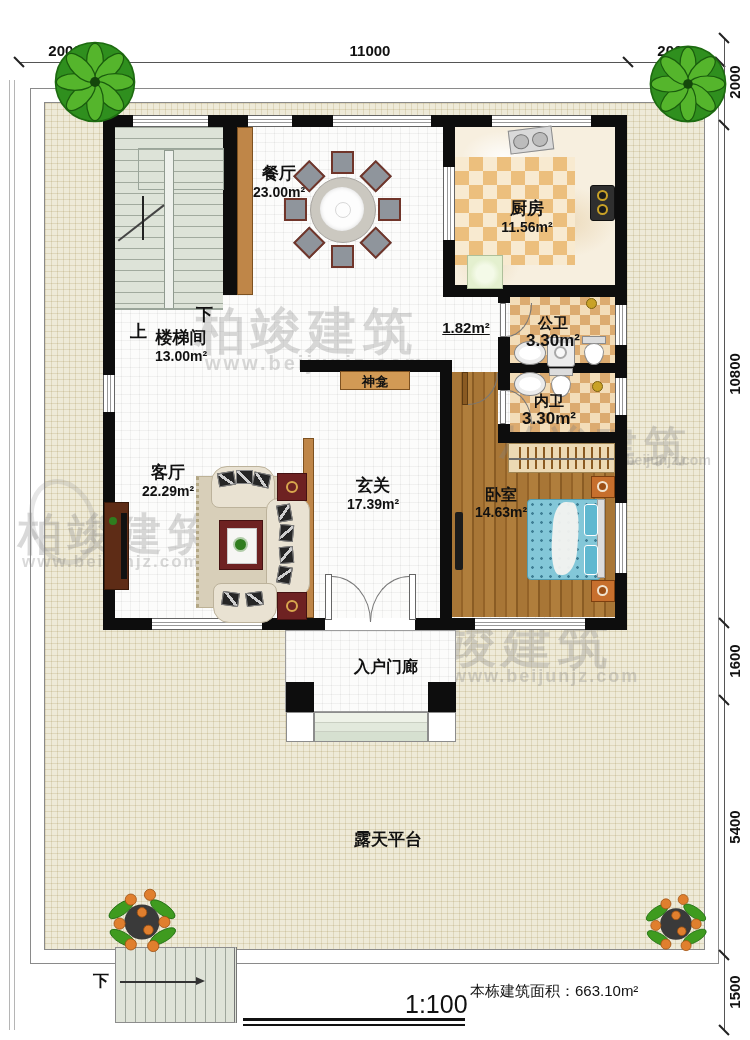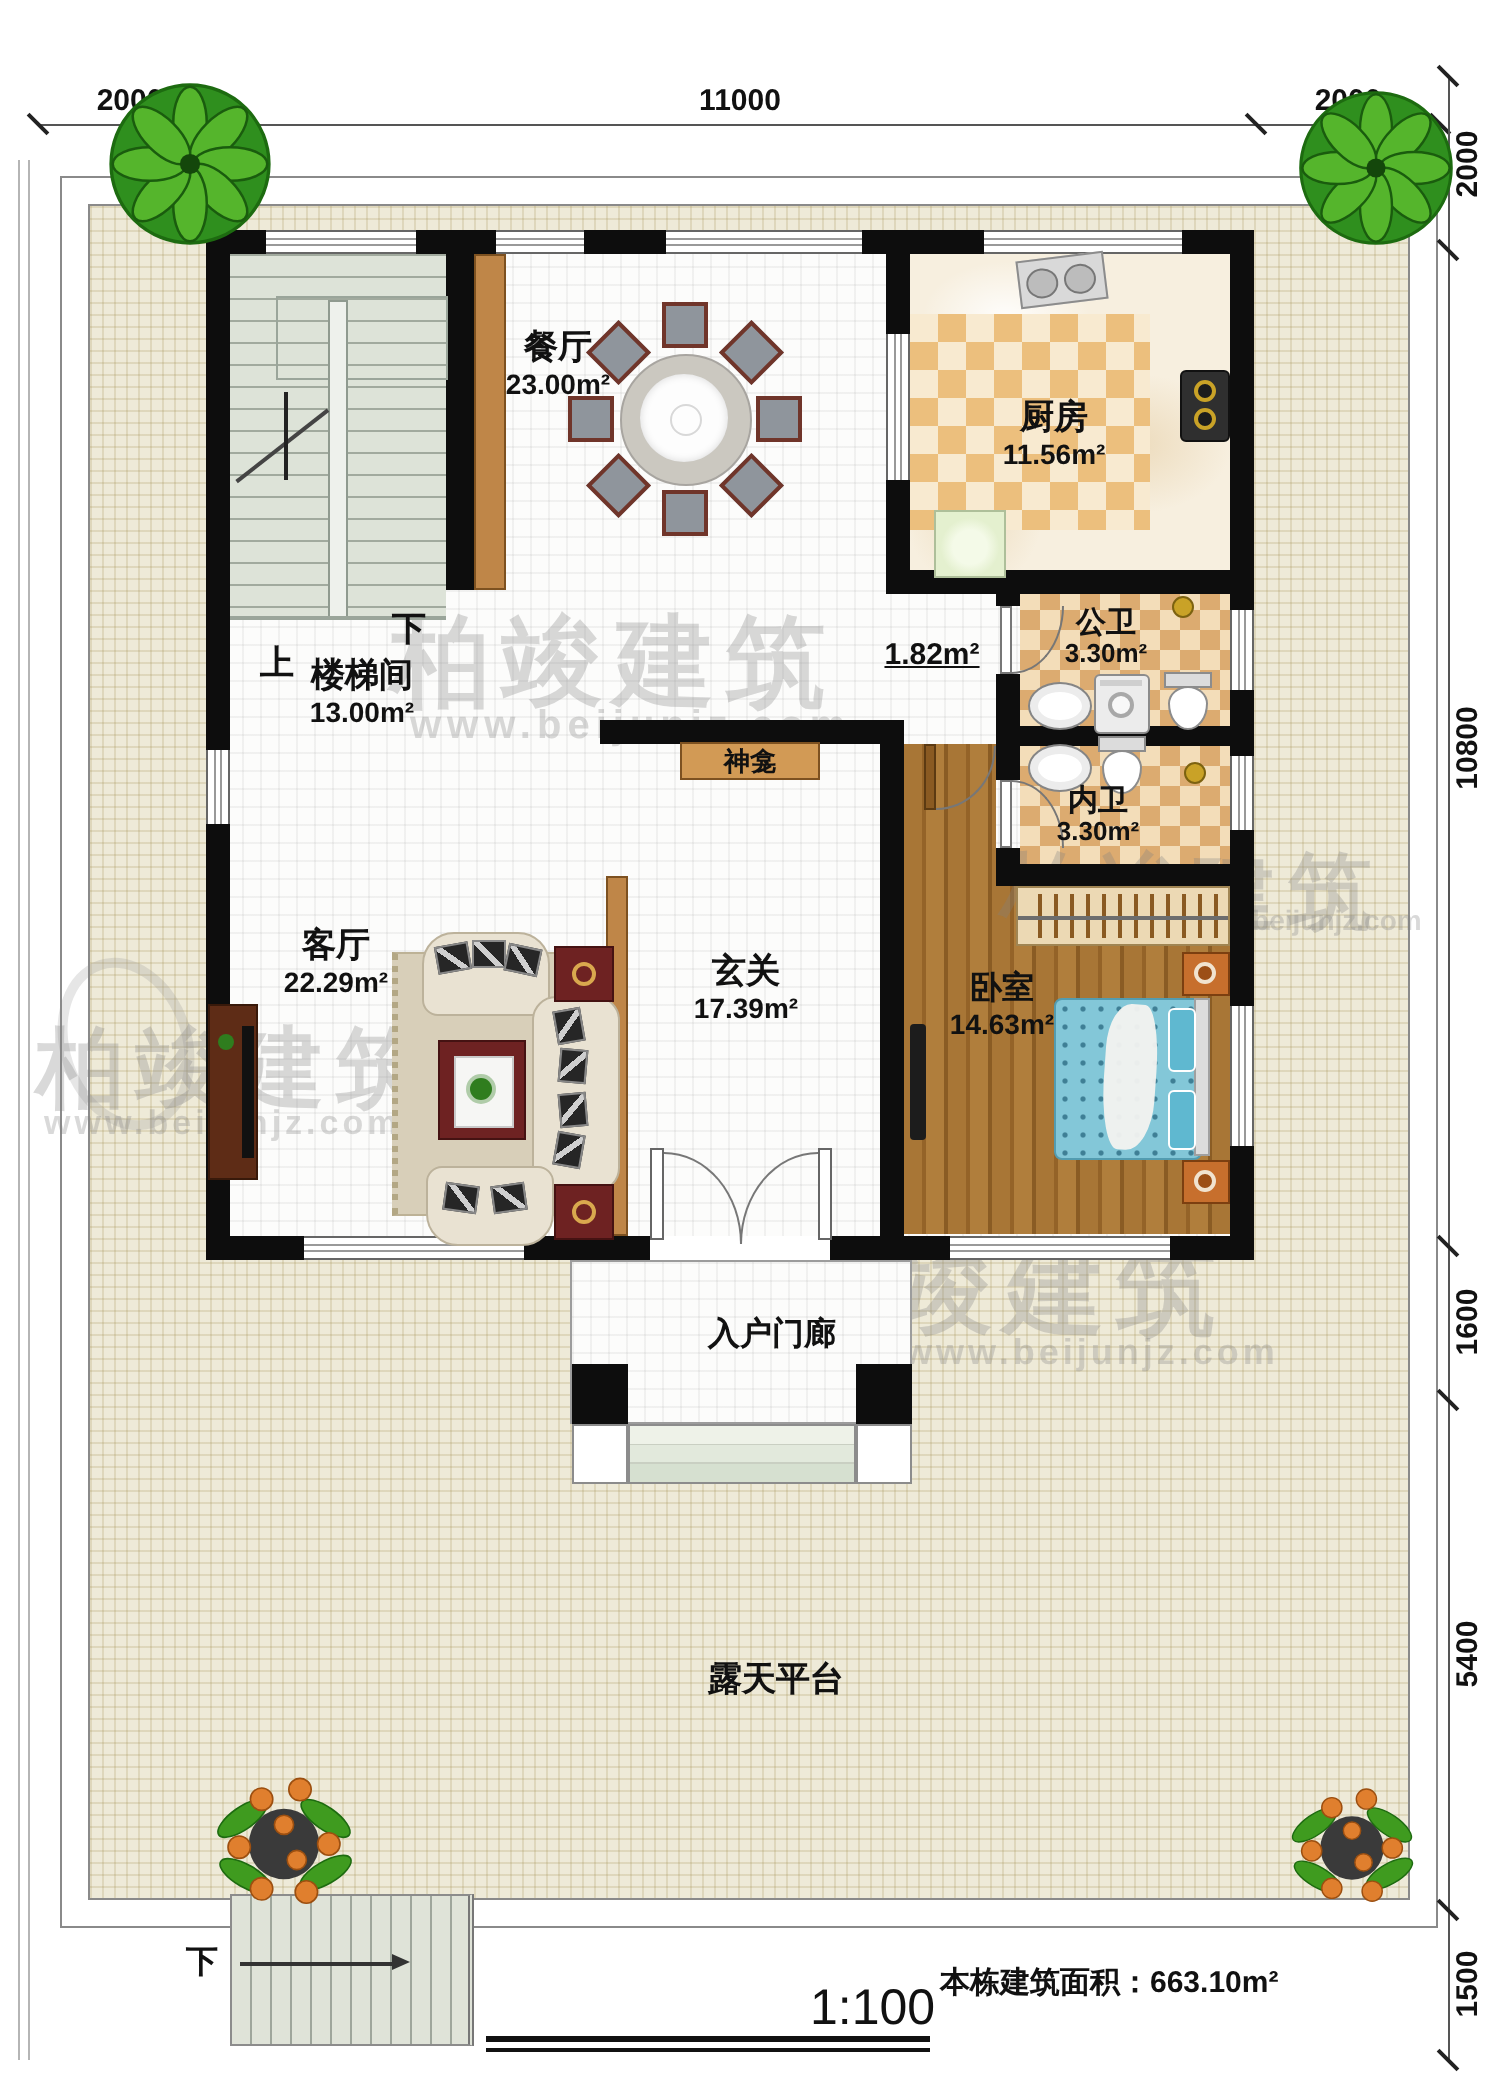--- a/index.html
+++ b/index.html
@@ -25,21 +25,21 @@
   .checker-k{background:conic-gradient(#ecbf7d 0 25%,#f8ead0 0 50%,#ecbf7d 0 75%,#f8ead0 0) 0 0/28px 28px;}
   .checker-b{background:conic-gradient(#dcab70 0 25%,#f3ddb9 0 50%,#dcab70 0 75%,#f3ddb9 0) 0 0/20px 20px;}
   .wood{background:repeating-linear-gradient(90deg,#a87636 0 9px,#946328 9px 11px,#b07e3c 11px 20px,#8a5c24 20px 22px);}
   .wall{background:#0d0d0d;}
   .wstrip{background:#bf8648;border:1px solid #7d5120;box-sizing:border-box;}
   .win-h{background:linear-gradient(#666 0 1px,#fff 1px 4px,#999 4px 5px,#fff 5px 7px,#999 7px 8px,#fff 8px 11px,#666 11px 12px);}
   .win-v{background:linear-gradient(90deg,#666 0 1px,#fff 1px 4px,#999 4px 5px,#fff 5px 7px,#999 7px 8px,#fff 8px 11px,#666 11px 12px);}
   .rlabel{transform:translateX(-50%);text-align:center;line-height:1.15;white-space:nowrap;}
   .rname{font-size:17px;font-weight:bold;}
   .rarea{font-size:14px;font-weight:bold;}
-  .sm .rname{font-size:15px;} .sm .rarea{font-size:13px;}
+  .sm .rname{font-size:15px;} .sm .rarea{font-size:17px;}
   .dim{font-size:15px;font-weight:bold;color:#111;white-space:nowrap;}
   .tick{width:14px;height:2px;background:#222;transform:rotate(45deg);}
   .arc{border:1.2px solid #777;box-sizing:border-box;}
   .chair{position:absolute;left:50%;top:50%;width:19px;height:19px;margin:-11.5px 0 0 -11.5px;
          background:#8f959c;border:2px solid #70352a;box-sizing:content-box;}
   .cushion{position:absolute;width:15px;height:12px;background:#262626;border:1px solid #888;
     background-image:linear-gradient(45deg,transparent 40%,#cfcfcf 40% 55%,transparent 55%);}
   .darkred{background:#6e2222;border:1px solid #451212;box-sizing:border-box;}
   .wm{color:rgba(130,130,130,.30);font-weight:bold;white-space:nowrap;letter-spacing:6px;}
   .wmu{color:rgba(130,130,130,.30);font-weight:bold;white-space:nowrap;}
@@ -327,21 +327,21 @@
   <div class="abs rlabel" style="left:527px;top:199px;">
     <div class="rname">厨房</div>
       <div class="rarea">11.56m²</div>
   </div>
   <div class="abs rlabel" style="left:181px;top:328px;">
     <div class="rname">楼梯间</div>
       <div class="rarea">13.00m²</div>
   </div>
   <div class="abs lbl" style="left:130px;top:320px;font-size:17px;">上</div>
   <div class="abs lbl" style="left:196px;top:303px;font-size:17px;">下</div>
-  <div class="abs rlabel sm" style="left:553px;top:303px;">
+  <div class="abs rlabel sm" style="left:553px;top:314px;">
     <div class="rname">公卫</div>
       <div class="rarea">3.30m²</div>
   </div>
   <div class="abs rlabel sm" style="left:549px;top:392px;">
     <div class="rname">内卫</div>
       <div class="rarea">3.30m²</div>
   </div>
   <div class="abs rlabel" style="left:466px;top:319px;">
     <div class="rarea" style="font-size:15px;text-decoration:underline;">1.82m²</div>
   </div>
@@ -356,18 +356,18 @@
   <div class="abs rlabel" style="left:501px;top:486px;">
     <div class="rname" style="font-size:16px;">卧室</div>
       <div class="rarea">14.63m²</div>
   </div>
   <div class="abs lbl" style="left:388px;top:828px;font-size:17px;transform:translateX(-50%);">露天平台</div>
 
   <div class="abs" style="left:240px;top:956px;width:480px;height:80px;">
     <span class="abs" style="left:165px;top:34px;font-size:25px;">1:100</span>
     <div class="abs" style="left:3px;top:62px;width:222px;height:3px;background:#111;"></div>
     <div class="abs" style="left:3px;top:68px;width:222px;height:1.5px;background:#111;"></div>
-    <div class="abs" style="left:230px;top:26px;font-size:15px;font-weight:bold;">
+    <div class="abs" style="left:230px;top:26px;font-size:15px;font-weight:normal;">
       <span>本栋建筑面积：</span><span>663.10m²</span>
     </div>
   </div>
 
 </div>
 
 </body></html>

